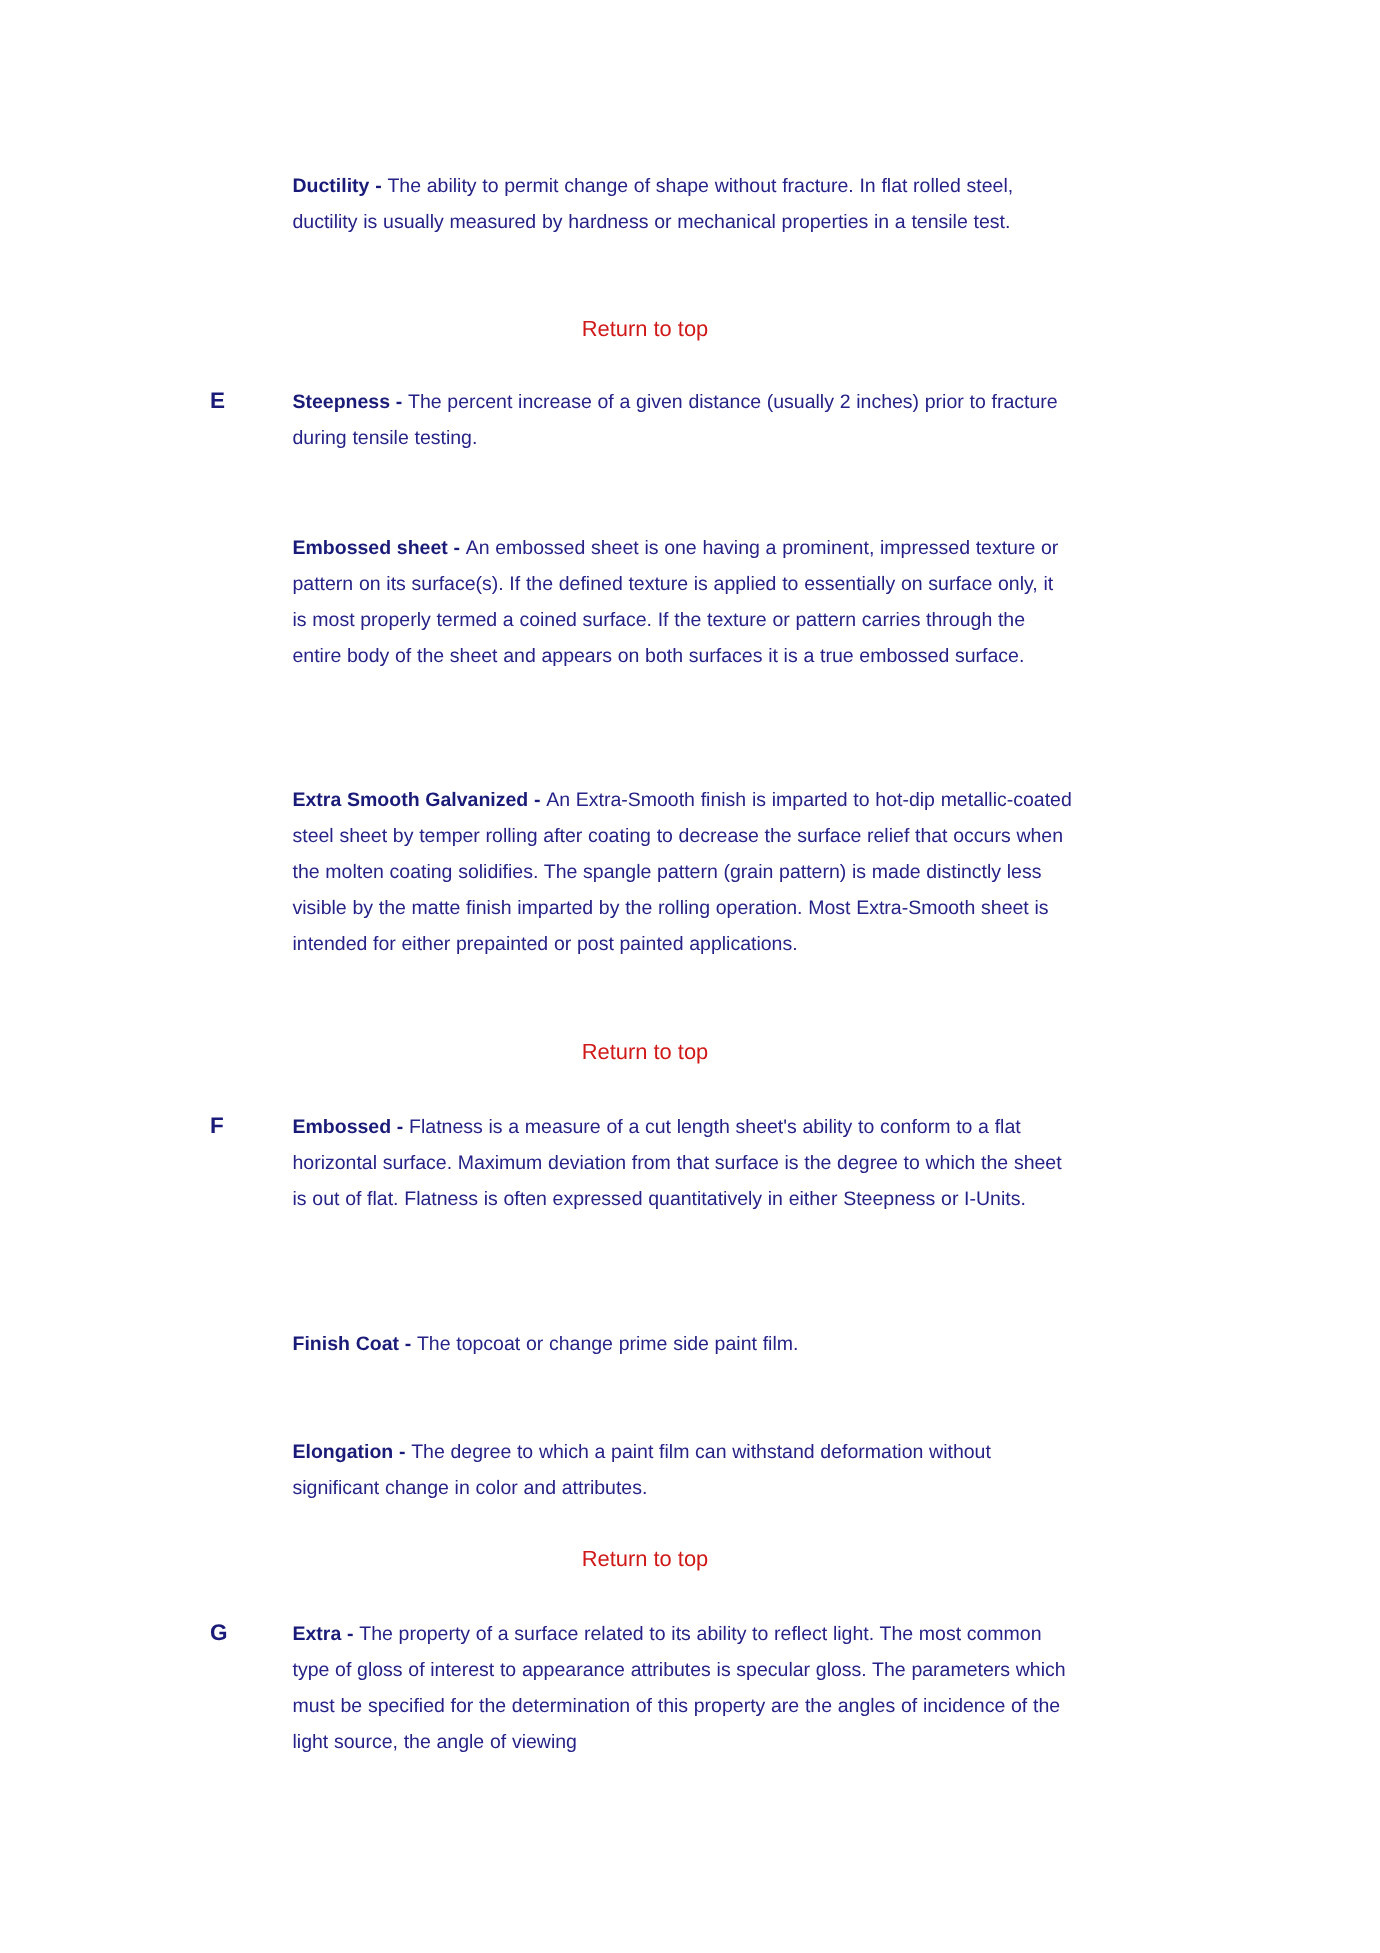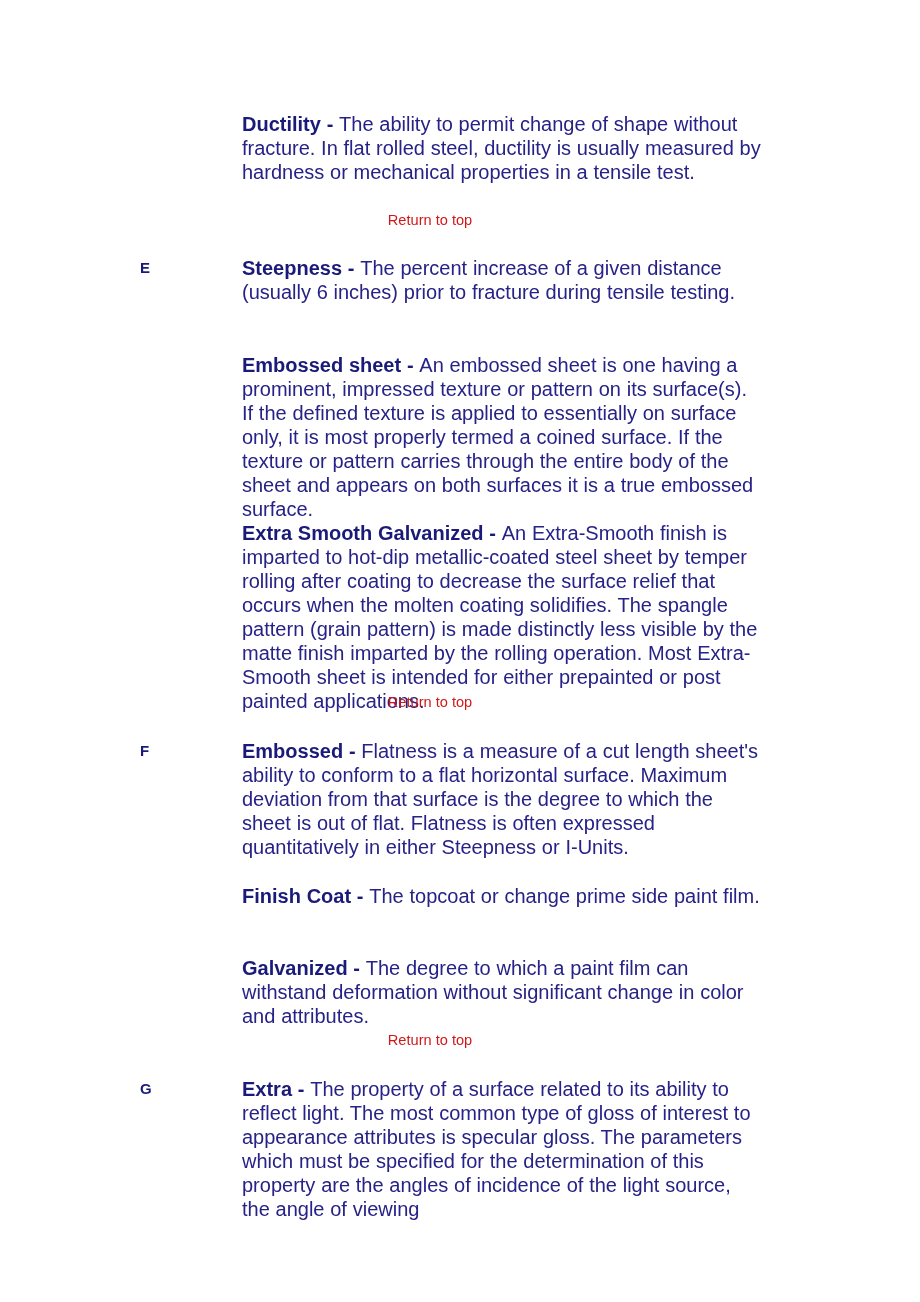--- a/index.html
+++ b/index.html
@@ -41,26 +41,25 @@
     color: #1a1a78;
     line-height: 24px;
     letter-spacing: 0.2px;
   }
 
   .definition {
     position: absolute;
     left: 195px;
     top: 0;
     width: 520px;
-    font-size: 20px;
+    font-size: 13px;
     line-height: 24px;
     color: #262287;
     text-align: left;
     word-spacing: 0.2px;
-    margin-left: 47px;
   }
 
   .definition .term {
     font-weight: bold;
     color: #1a1a78;
   }
 
   .return-link {
     position: absolute;
     width: 920px;
@@ -80,21 +79,21 @@
 
   <div class="entry" style="top:112px;">
     <div class="letter"></div>
     <div class="definition"><span class="term">Ductility - </span><span> The ability to permit change of shape without fracture.  In flat rolled steel, ductility is usually measured by hardness or mechanical properties in a tensile test.</span></div>
   </div>
 
   <a class="return-link" style="top:208px;" href="#">Return to top</a>
 
   <div class="entry" style="top:256px;">
     <div class="letter">E</div>
-    <div class="definition"><span class="term">Steepness - </span><span>The percent increase of a given distance (usually 6 inches) prior to fracture during tensile testing.</span></div>
+    <div class="definition"><span class="term">Steepness - </span><span>The percent increase of a given distance (usually 2 inches) prior to fracture during tensile testing.</span></div>
   </div>
 
   <div class="entry" style="top:353px;">
     <div class="letter"></div>
     <div class="definition"><span class="term">Embossed sheet - </span><span>An embossed sheet is one having a prominent, impressed texture or pattern on its surface(s). If the defined texture is applied to essentially on surface only, it is most properly termed a coined surface. If the texture or pattern carries through the entire body of the sheet and appears on both surfaces it is a true embossed surface.</span></div>
   </div>
 
   <div class="entry" style="top:521px;">
     <div class="letter"></div>
     <div class="definition"><span class="term">Extra Smooth Galvanized - </span><span>An Extra-Smooth finish is imparted to hot-dip metallic-coated steel sheet by temper rolling after coating to decrease the surface relief that occurs when the molten coating solidifies. The spangle pattern (grain pattern) is made distinctly less visible by the matte finish imparted by the rolling operation. Most Extra-Smooth sheet is intended for either prepainted or post painted applications.</span></div>
@@ -107,21 +106,21 @@
     <div class="definition"><span class="term">Embossed - </span><span>Flatness is a measure of a cut length sheet's ability to conform to a flat horizontal surface. Maximum deviation from that surface is the degree to which the sheet is out of flat. Flatness is often expressed quantitatively in either Steepness or I-Units.</span></div>
   </div>
 
   <div class="entry" style="top:884px;">
     <div class="letter"></div>
     <div class="definition"><span class="term">Finish Coat - </span><span>The topcoat or change prime side paint film.</span></div>
   </div>
 
   <div class="entry" style="top:956px;">
     <div class="letter"></div>
-    <div class="definition"><span class="term">Galvanized - </span><span>The degree to which a paint film can withstand deformation without significant change in color and attributes.</span></div>
+    <div class="definition"><span class="term">Elongation - </span><span>The degree to which a paint film can withstand deformation without significant change in color and attributes.</span></div>
   </div>
 
   <a class="return-link" style="top:1028px;" href="#">Return to top</a>
 
   <div class="entry" style="top:1077px;">
     <div class="letter">G</div>
     <div class="definition"><span class="term">Extra - </span><span>The property of a surface related to its ability to reflect light. The most common type of gloss of interest to appearance attributes is specular gloss. The parameters which must be specified for the determination of this property are the angles of incidence of the light source, the angle of viewing</span></div>
   </div>
 
 </div>

